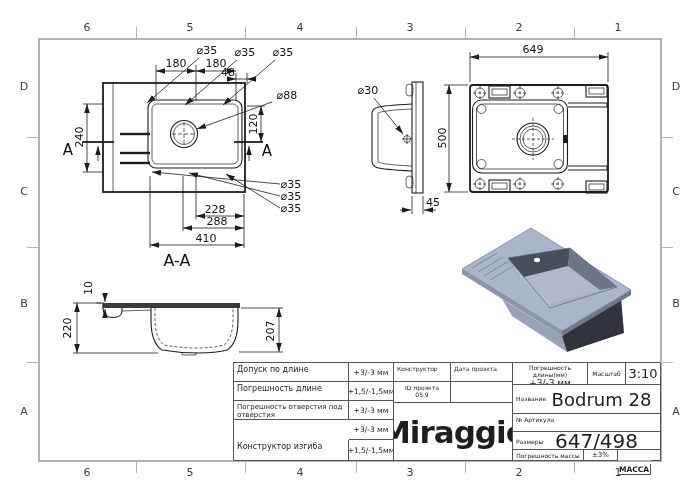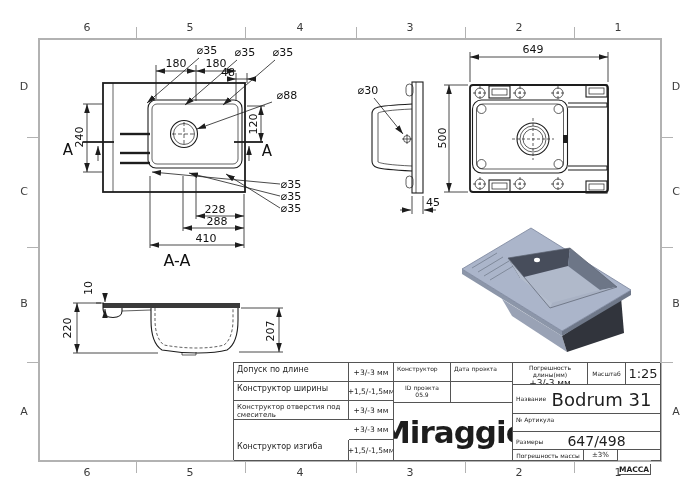--- a/index.html
+++ b/index.html
@@ -260,56 +260,56 @@
       <polygon points="550,308 508,258 520,278 552,303" fill="#b4bdcd"></polygon>
       <polygon points="508,258 570,248 617,287 550,308" fill="none" stroke="#5a6170" stroke-width="0.7"></polygon>
       <ellipse cx="537" cy="260" rx="3" ry="2.2" fill="#ffffff"></ellipse>
     </g>
   </svg>
 
   <div class="abs" id="tblock">
 
     <div class="tb tol-l" style="left:0;top:0;width:115px;height:19px">Допуск по длине</div>
     <div class="tb tol-v" style="left:115px;top:0;width:45px;height:19px">+3/-3 мм</div>
-    <div class="tb tol-l" style="left:0;top:19px;width:115px;height:19px">Конструктор ширины</div>
+    <div class="tb tol-l" style="left:0;top:19px;width:115px;height:19px">Погрешность длине</div>
     <div class="tb tol-v" style="left:115px;top:19px;width:45px;height:19px">+1,5/-1,5мм</div>
-    <div class="tb tol-l" style="left:0;top:38px;width:115px;height:19px;font-size:7px">Конструктор отверстия под смеситель</div>
+    <div class="tb tol-l" style="left:0;top:38px;width:115px;height:19px;font-size:7px">Погрешность отверстия под отверстия</div>
     <div class="tb tol-v" style="left:115px;top:38px;width:45px;height:19px">+3/-3 мм</div>
     <div class="tb tol-v" style="left:115px;top:57px;width:45px;height:20px">+3/-3 мм</div>
     <div class="tb tol-l" style="left:0;top:77px;width:115px;height:21px">Конструктор изгиба</div>
     <div class="tb tol-v" style="left:115px;top:77px;width:45px;height:21px">+1,5/-1,5мм</div>
 
     <div class="tb tiny" style="left:160px;top:0;width:57px;height:19px;padding:2px 0 0 3px">Конструктор</div>
     <div class="tb tiny" style="left:217px;top:0;width:62px;height:19px;padding:2px 0 0 3px">Дата проэкта</div>
     <div class="tb" style="left:160px;top:19px;width:57px;height:21px">
       <div class="tiny" style="text-align:center;margin-top:2px">ID проэкта</div>
       <div class="tiny" style="text-align:center">05.9</div>
     </div>
     <div class="tb" style="left:217px;top:19px;width:62px;height:21px"></div>
     <div class="tb center" style="left:160px;top:40px;width:119px;height:58px;font-size:31px;font-weight:bold;letter-spacing:-1px">Miraggio</div>
 
     <div class="tb" style="left:279px;top:0;width:75px;height:22px">
       <div class="tiny" style="text-align:center;margin-top:1px">Погрешность длины(мм)</div>
       <div style="font-size:9px;text-align:center">+3/-3 мм</div>
     </div>
     <div class="tb center tiny" style="left:354px;top:0;width:38px;height:22px">Масштаб</div>
-    <div class="tb center" style="left:392px;top:0;width:35px;height:22px;font-size:13px">1:25</div>
+    <div class="tb center" style="left:392px;top:0;width:35px;height:22px;font-size:13px">3:10</div>
 
     <div class="tb" style="left:279px;top:22px;width:148px;height:29px">
       <span class="cell-lbl" style="top:10px">Название</span>
-      <div class="center" style="height:100%;padding-left:30px;font-size:18px">Bodrum 31</div>
+      <div class="center" style="height:100%;padding-left:30px;font-size:18px">Bodrum 28</div>
     </div>
 
     <div class="tb" style="left:279px;top:51px;width:148px;height:18px">
       <span class="cell-lbl">№ Артикула</span>
     </div>
 
     <div class="tb" style="left:279px;top:69px;width:148px;height:18px">
       <span class="cell-lbl" style="top:6px">Размеры</span>
-      <div class="center" style="height:100%;padding-left:20px;font-size:14px">647/498</div>
+      <div class="center" style="height:100%;padding-left:20px;font-size:20px">647/498</div>
     </div>
 
     <div class="tb center tiny" style="left:279px;top:87px;width:71px;height:11px">Погрешность массы</div>
     <div class="tb center" style="left:350px;top:87px;width:34px;height:11px;font-size:7px">±3%</div>
     <div class="tb center" style="left:384px;top:101px;width:33px;height:11px;font-size:7.5px;font-weight:bold">МАССА</div>
     <div class="tb" style="left:417px;top:87px;width:10px;height:11px"></div>
   </div>
 
 </div>
 

